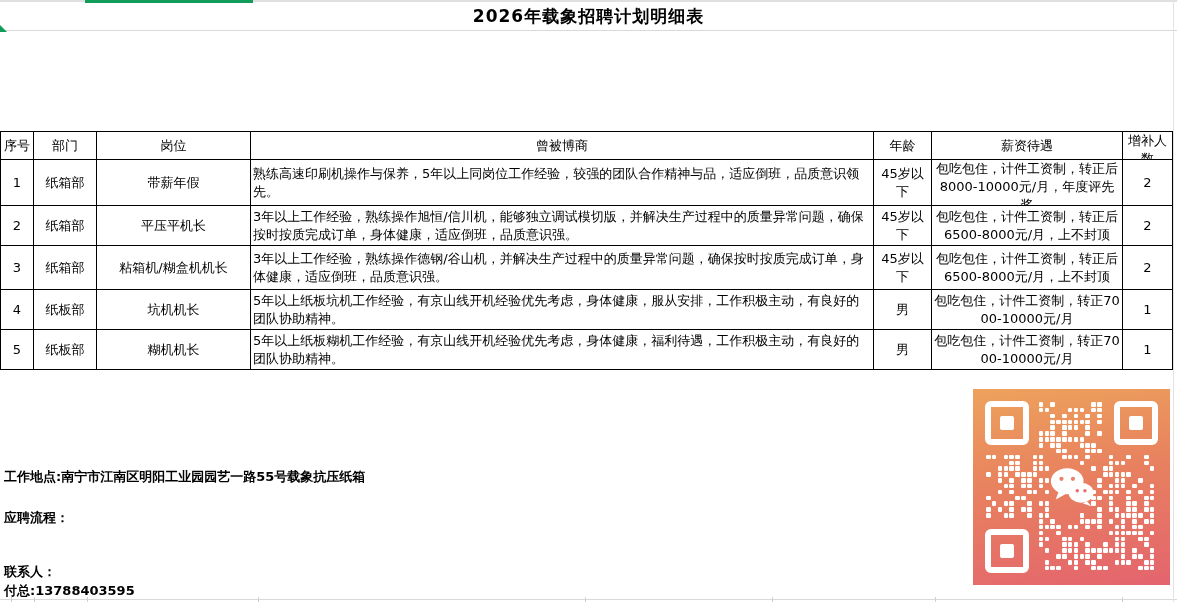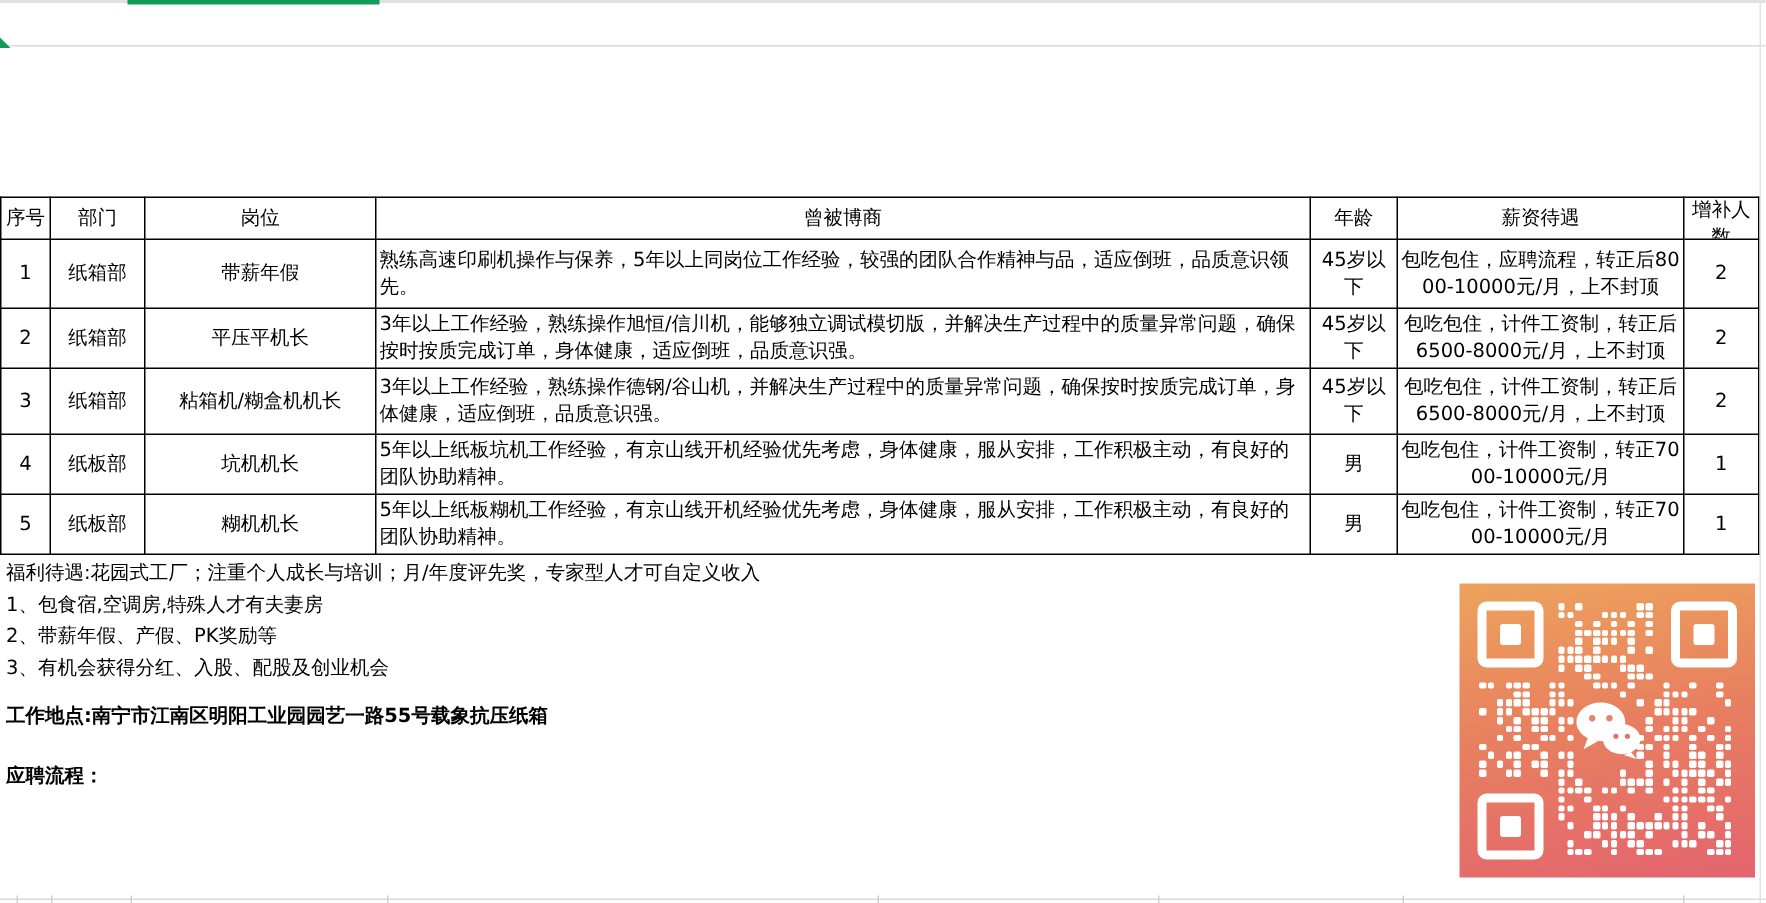--- a/index.html
+++ b/index.html
@@ -58,20 +58,21 @@
   .grid-right{position:absolute;top:0;left:1173px;width:1px;height:602px;background:#e3e3e3;}
 </style>
 </head>
 <body>
 
 <div class="sheet">
 
   <div class="grid-top"></div>
   <div class="accent-top"></div>
 
+  <h1 class="title">2026年载象招聘计划明细表</h1>
   <div class="title-divider"></div>
   <div class="corner-mark"></div>
 
   <div class="intro">
   </div>
 
   <table class="jobs">
     <colgroup>
       <col style="width:33px">
         <col style="width:63px">
@@ -115,21 +116,21 @@
       <td class="cc">
             <div>带薪年假</div>
           </td>
       <td class="cl">
             <div>熟练高速印刷机操作与保养，5年以上同岗位工作经验，较强的团队合作精神与品，适应倒班，品质意识领先。</div>
           </td>
       <td class="cc">
             <div>45岁以下</div>
           </td>
       <td class="cc">
-            <div class="clip46">包吃包住，应聘流程，转正后8000-10000元/月，上不封顶</div>
+            <div class="clip46">包吃包住，计件工资制，转正后8000-10000元/月，年度评先奖</div>
           </td>
       <td class="cc">
             <div>2</div>
           </td>
     </tr>
     <tr class="r2">
       <td class="cc">
             <div>2</div>
           </td>
       <td class="cc">
@@ -201,48 +202,46 @@
       <td class="cc">
             <div>5</div>
           </td>
       <td class="cc">
             <div>纸板部</div>
           </td>
       <td class="cc">
             <div>糊机机长</div>
           </td>
       <td class="cl">
-            <div>5年以上纸板糊机工作经验，有京山线开机经验优先考虑，身体健康，服从安排，工作积极主动，有良好的团队协助精神。</div>
+            <div>5年以上纸板糊机工作经验，有京山线开机经验优先考虑，身体健康，福利待遇，工作积极主动，有良好的团队协助精神。</div>
           </td>
       <td class="cc">
             <div>男</div>
           </td>
       <td class="cc">
             <div>包吃包住，计件工资制，转正7000-10000元/月</div>
           </td>
       <td class="cc">
             <div>1</div>
           </td>
     </tr>
   </tbody>
     </table>
 
-  <div class="welfare">
-    <div>福利待遇:花园式工厂；注重个人成长与培训；月/年度评先奖，专家型人才可自定义收入</div>
-    <div>1、包食宿,空调房,特殊人才有夫妻房</div>
-    <div>2、带薪年假、产假、PK奖励等</div>
-    <div>3、有机会获得分红、入股、配股及创业机会</div>
-  </div>
 
   <div class="location">工作地点:南宁市江南区明阳工业园园艺一路55号载象抗压纸箱</div>
 
   <div class="process">
     <div>应聘流程：</div>
   </div>
 
+  <div class="contact">
+    <div>联系人：</div>
+    <div>付总:13788403595</div>
+  </div>
 
   <div class="qr">
     <div class="qr-modules">
         <div class="qm" style="left: 65.65px; top: 13px;"></div>
         <div class="qm" style="left: 77.35px; top: 13px;"></div>
         <div class="qm" style="left: 118.3px; top: 13px;"></div>
         <div class="qm" style="left: 124.15px; top: 13px;"></div>
         <div class="qm" style="left: 65.65px; top: 18.85px;"></div>
         <div class="qm" style="left: 71.5px; top: 18.85px;"></div>
         <div class="qm" style="left: 94.9px; top: 18.85px;"></div>

